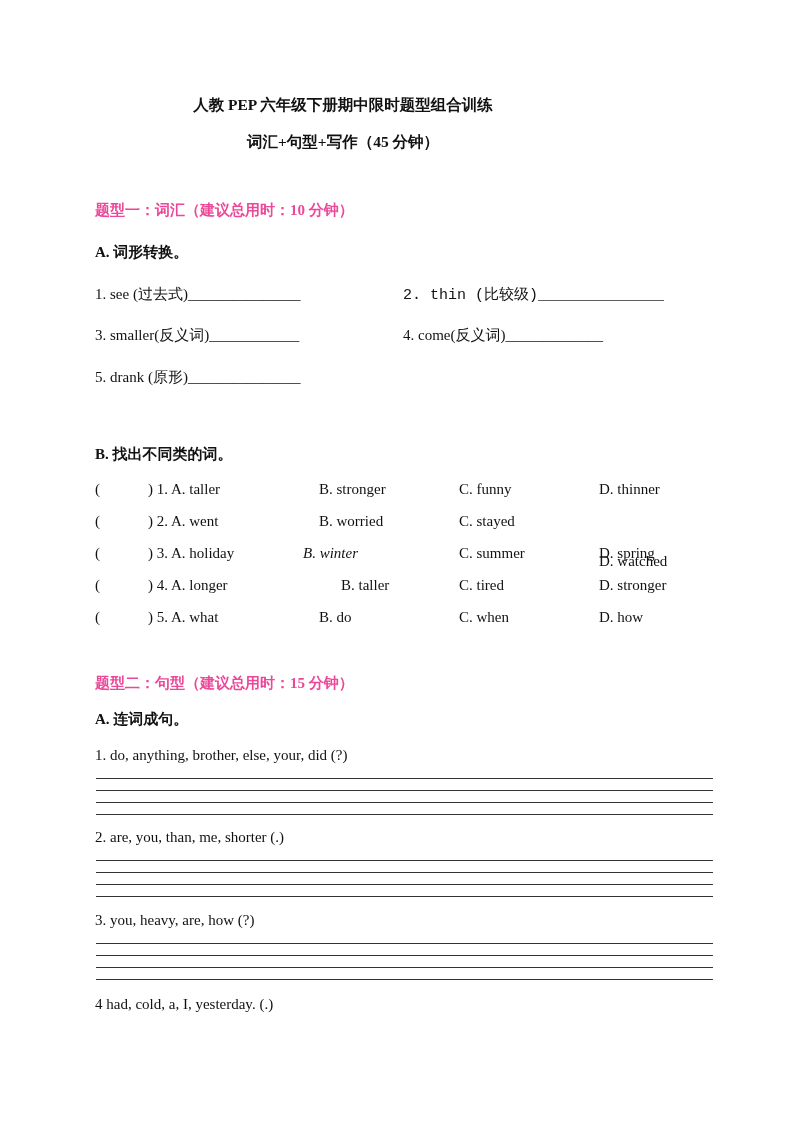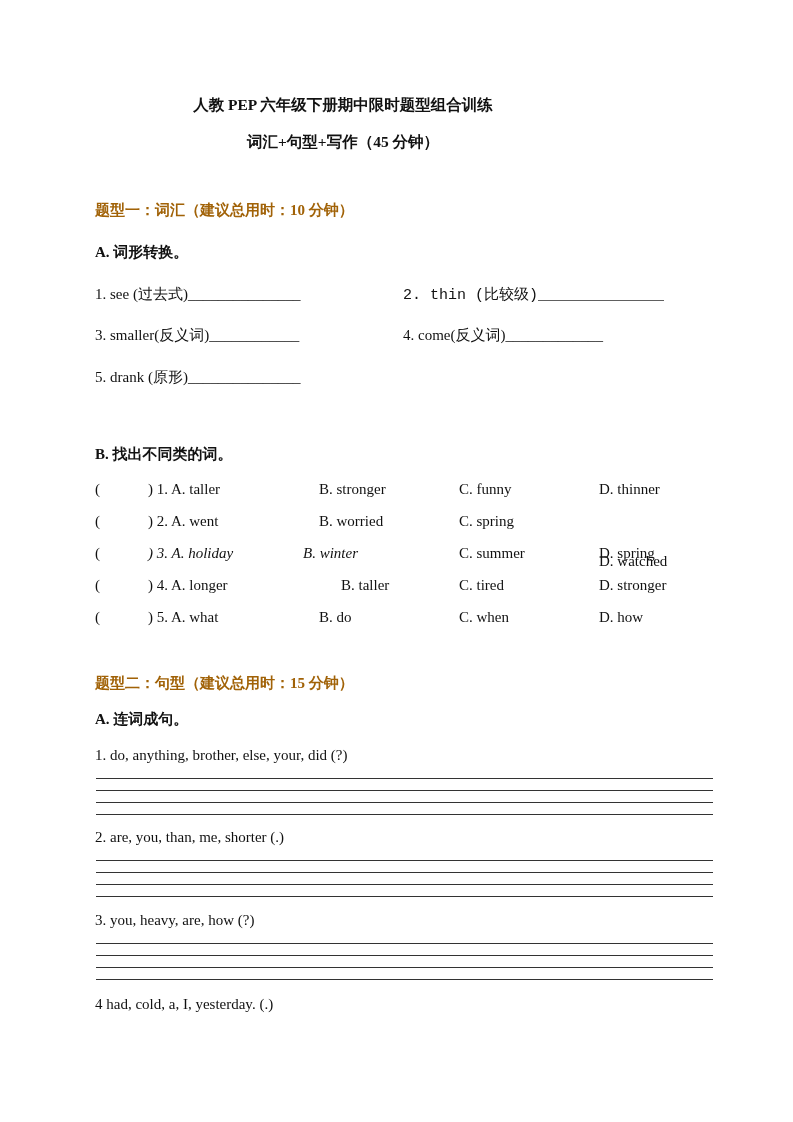--- a/index.html
+++ b/index.html
@@ -3,21 +3,21 @@
   <meta charset="utf-8">
   <style>
     html, body { margin: 0; padding: 0; background: #ffffff; }
     body {
       width: 793px; height: 1122px; position: relative; overflow: hidden;
       font-family: "Liberation Serif", "DejaVu Serif", serif;
       color: #111;
     }
     .abs { position: absolute; white-space: nowrap; }
     .title { font-size: 15.5px; font-weight: bold; left: 0; width: 686px; text-align: center; }
-    .red { color: #a16207; font-weight: bold; font-size: 15px; }
+    .red { color: #ec4899; font-weight: bold; font-size: 15px; }
     .sub { font-weight: bold; font-size: 15px; }
     .txt { font-size: 15px; }
     .rule { position: absolute; left: 96px; width: 617px; height: 0; border-top: 1.4px solid #333; }
   </style>
 </head>
 <body>
 
 <div>
 
   <div class="abs title" style="top:95px;">人教 PEP  六年级下册期中限时题型组合训练</div>
@@ -39,26 +39,26 @@
     <span class="abs txt" style="left:95px; top:481px;">(</span>
     <span class="abs txt" style="left:148px; top:481px;">) 1. A. taller</span>
     <span class="abs txt" style="left:319px; top:481px;">B. stronger</span>
     <span class="abs txt" style="left:459px; top:481px;">C. funny</span>
     <span class="abs txt" style="left:599px; top:481px;">D. thinner</span>
   </div>
   <div>
     <span class="abs txt" style="left:95px; top:513px;">(</span>
     <span class="abs txt" style="left:148px; top:513px;">) 2. A. went</span>
     <span class="abs txt" style="left:319px; top:513px;">B. worried</span>
-    <span class="abs txt" style="left:459px; top:513px;">C. spring</span>
+    <span class="abs txt" style="left:459px; top:513px;">C. stayed</span>
     <span class="abs txt" style="left:599px; top:513px;margin-top:40px;">D. watched</span>
   </div>
   <div>
     <span class="abs txt" style="left:95px; top:545px;">(</span>
-    <span class="abs txt" style="left:148px; top:545px;font-style:italic;">) 3. A. holiday</span>
+    <span class="abs txt" style="left:148px; top:545px;">) 3. A. holiday</span>
     <span class="abs txt" style="left:303px; top:545px;font-style:italic;">B. winter</span>
     <span class="abs txt" style="left:459px; top:545px;">C. summer</span>
     <span class="abs txt" style="left:599px; top:545px;">D. spring</span>
   </div>
   <div>
     <span class="abs txt" style="left:95px; top:577px;">(</span>
     <span class="abs txt" style="left:148px; top:577px;">) 4. A. longer</span>
     <span class="abs txt" style="left:319px; top:577px;margin-left:22px;">B. taller</span>
     <span class="abs txt" style="left:459px; top:577px;">C. tired</span>
     <span class="abs txt" style="left:599px; top:577px;">D. stronger</span>

